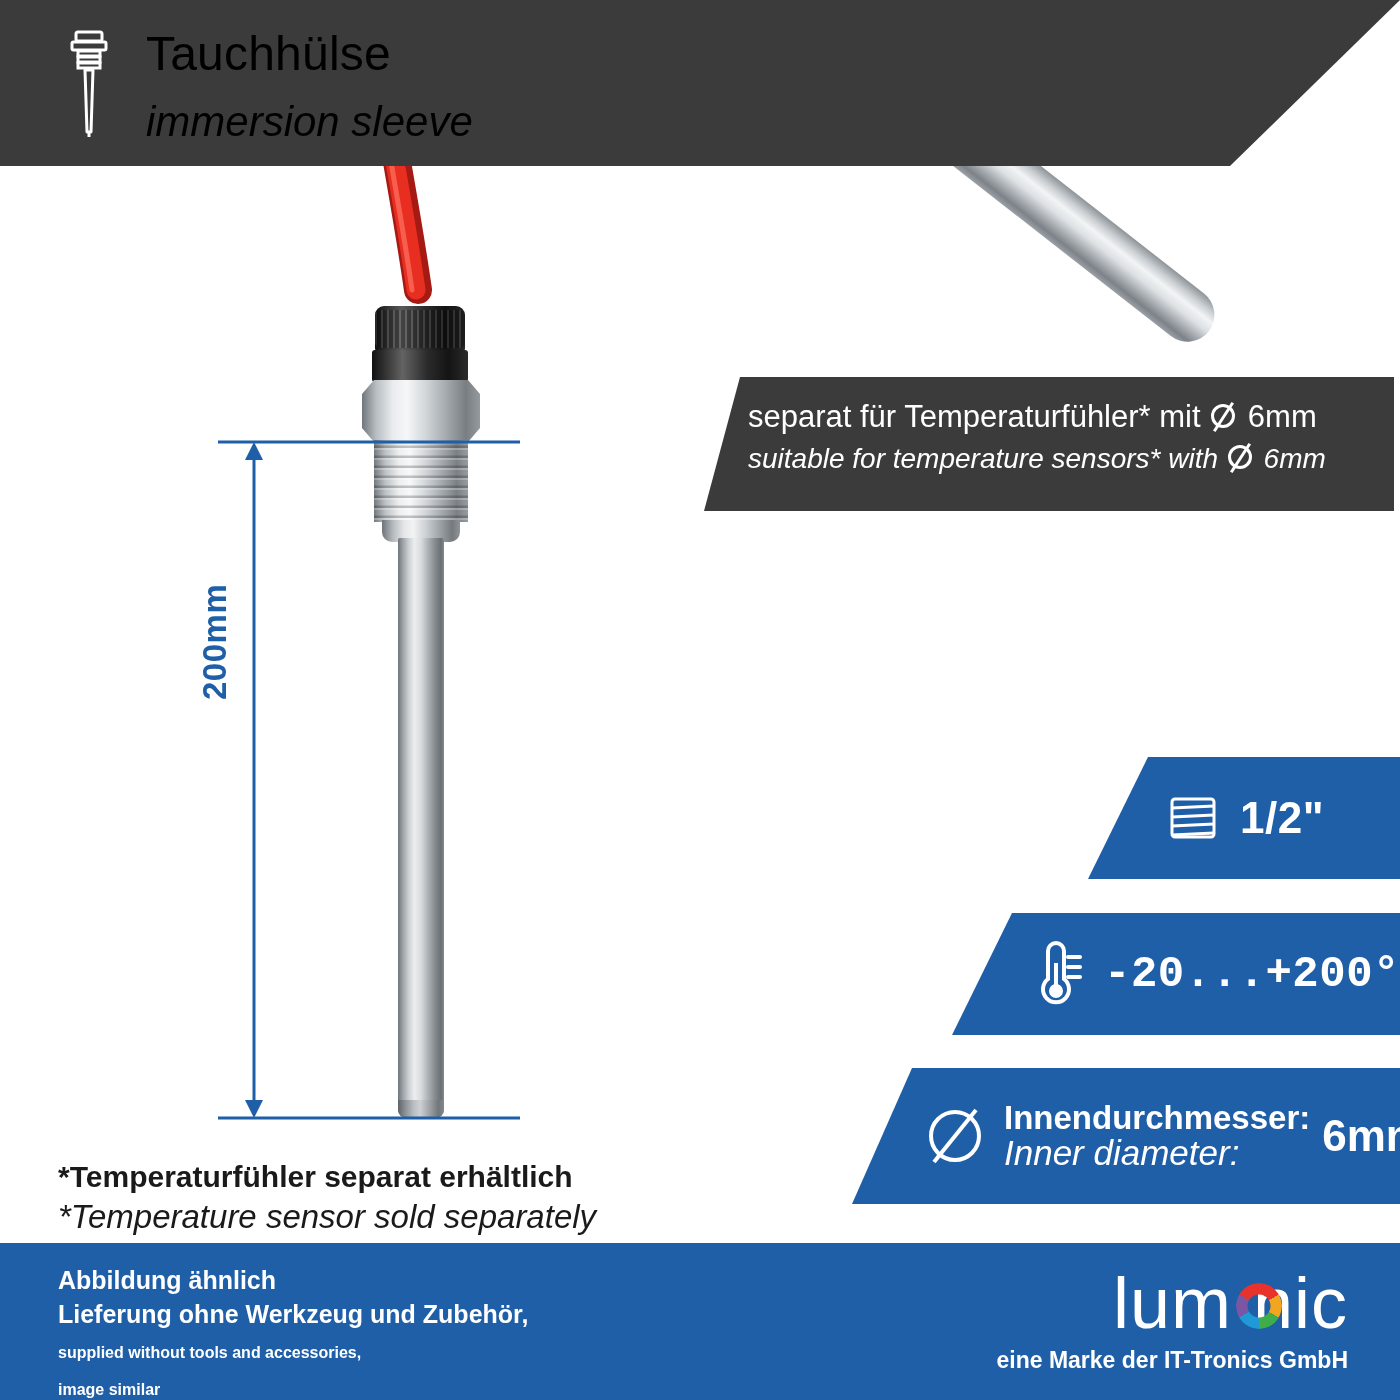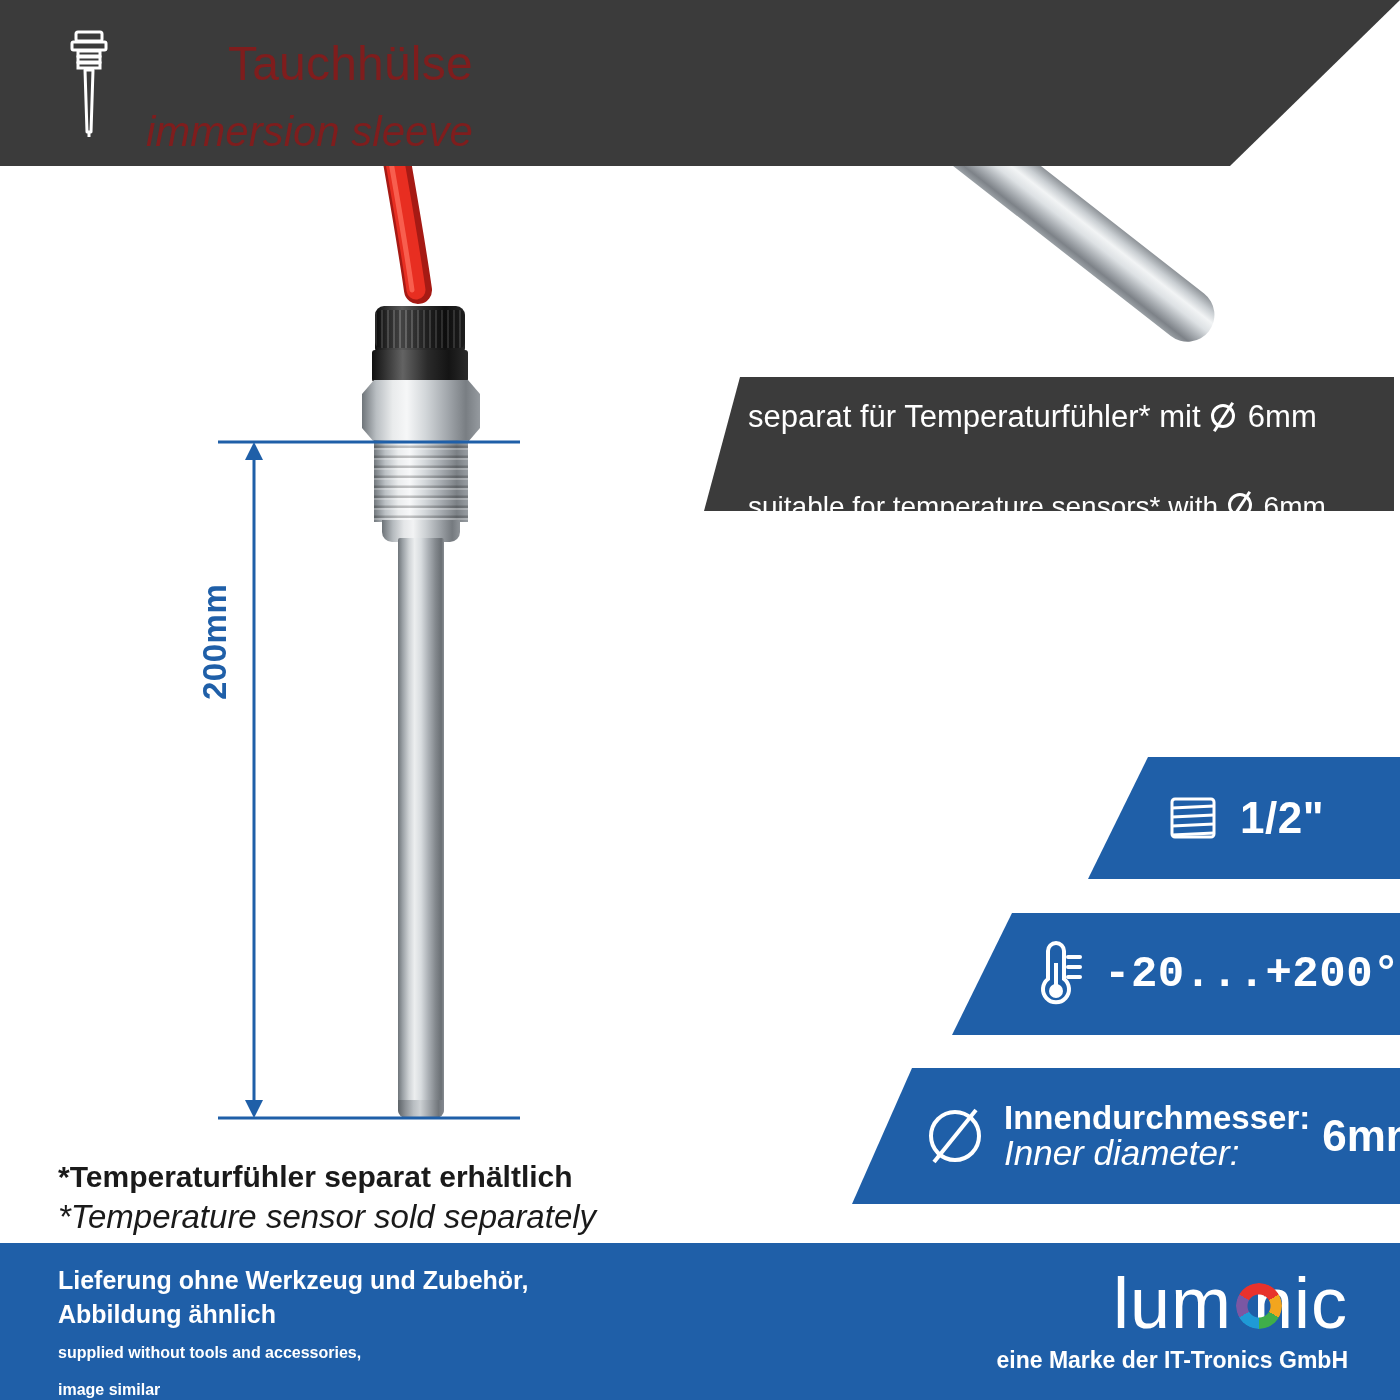--- a/index.html
+++ b/index.html
@@ -36,24 +36,23 @@
     position: absolute;
     top: 28px;
     left: 52px;
     width: 74px;
     height: 112px;
     z-index: 7;
   }
   .header-text {
     position: absolute;
     left: 146px;
-    top: 36px;
+    top: 26px;
     z-index: 7;
-    color: #7f1d1d;
-    text-align: right;
+    color: #000000;
   }
   .header-title {
     font-size: 48px;
     line-height: 56px;
     font-weight: 400;
     letter-spacing: 0.2px;
   }
   .header-subtitle {
     font-size: 42px;
     line-height: 52px;
@@ -276,22 +275,22 @@
     padding: 18px 22px 0 44px;
   }
   .callout-dark-l1 {
     font-size: 31px;
     line-height: 44px;
     white-space: nowrap;
   }
   .callout-dark-l2 {
     font-size: 28px;
     line-height: 40px;
+    font-style: italic;
     white-space: nowrap;
-    margin-top: 48px;
   }
   .dia-glyph {
     display: inline-block;
     position: relative;
     width: 30px;
     height: 30px;
     vertical-align: -5px;
   }
   .dia-glyph .circ {
     position: absolute;
@@ -587,22 +586,22 @@
     </span>
   </div>
 
   <div class="footnote">
     <div class="footnote-de">*Temperaturfühler separat erhältlich</div>
     <div class="footnote-en">*Temperature sensor sold separately</div>
   </div>
 
   <div class="footer-bar">
     <div class="footer-text">
+      <div class="footer-de">Abbildung ähnlich</div>
       <div class="footer-de">Lieferung ohne Werkzeug und Zubehör,</div>
-      <div class="footer-de">Abbildung ähnlich</div>
       <div class="footer-en">supplied without tools and accessories,</div>
       <div class="footer-en">image similar</div>
     </div>
     <div class="brand">
       <div class="brand-word">
         <span>lum nic</span>
         <span class="brand-ring"></span>
       </div>
       <div class="brand-sub">eine Marke der IT-Tronics GmbH</div>
     </div>

